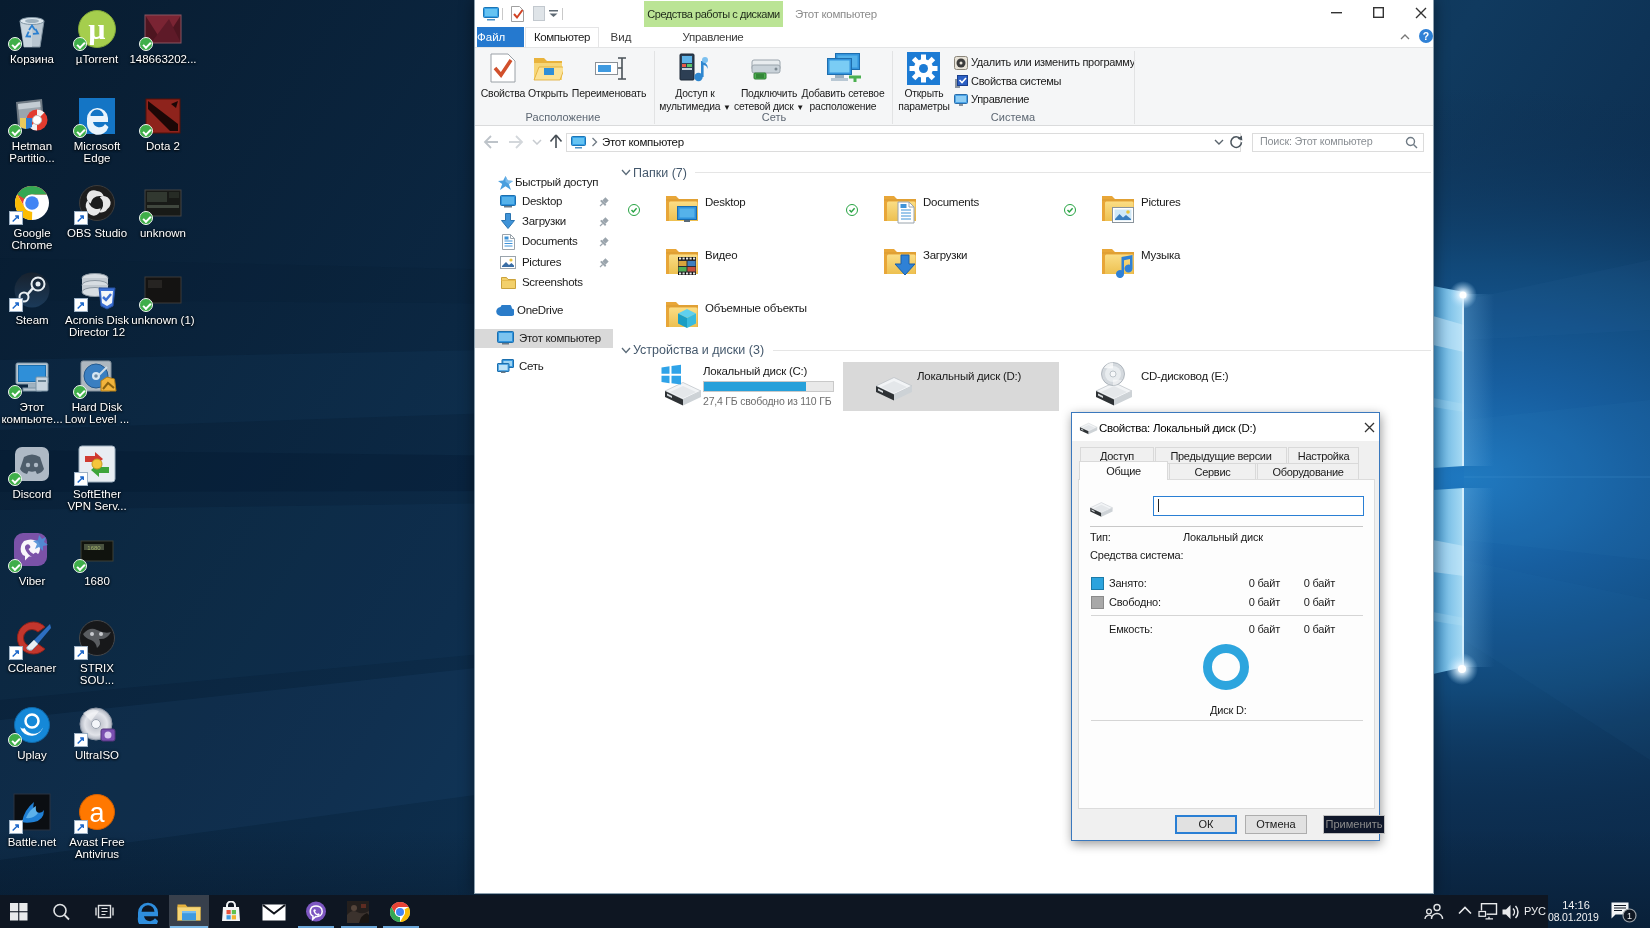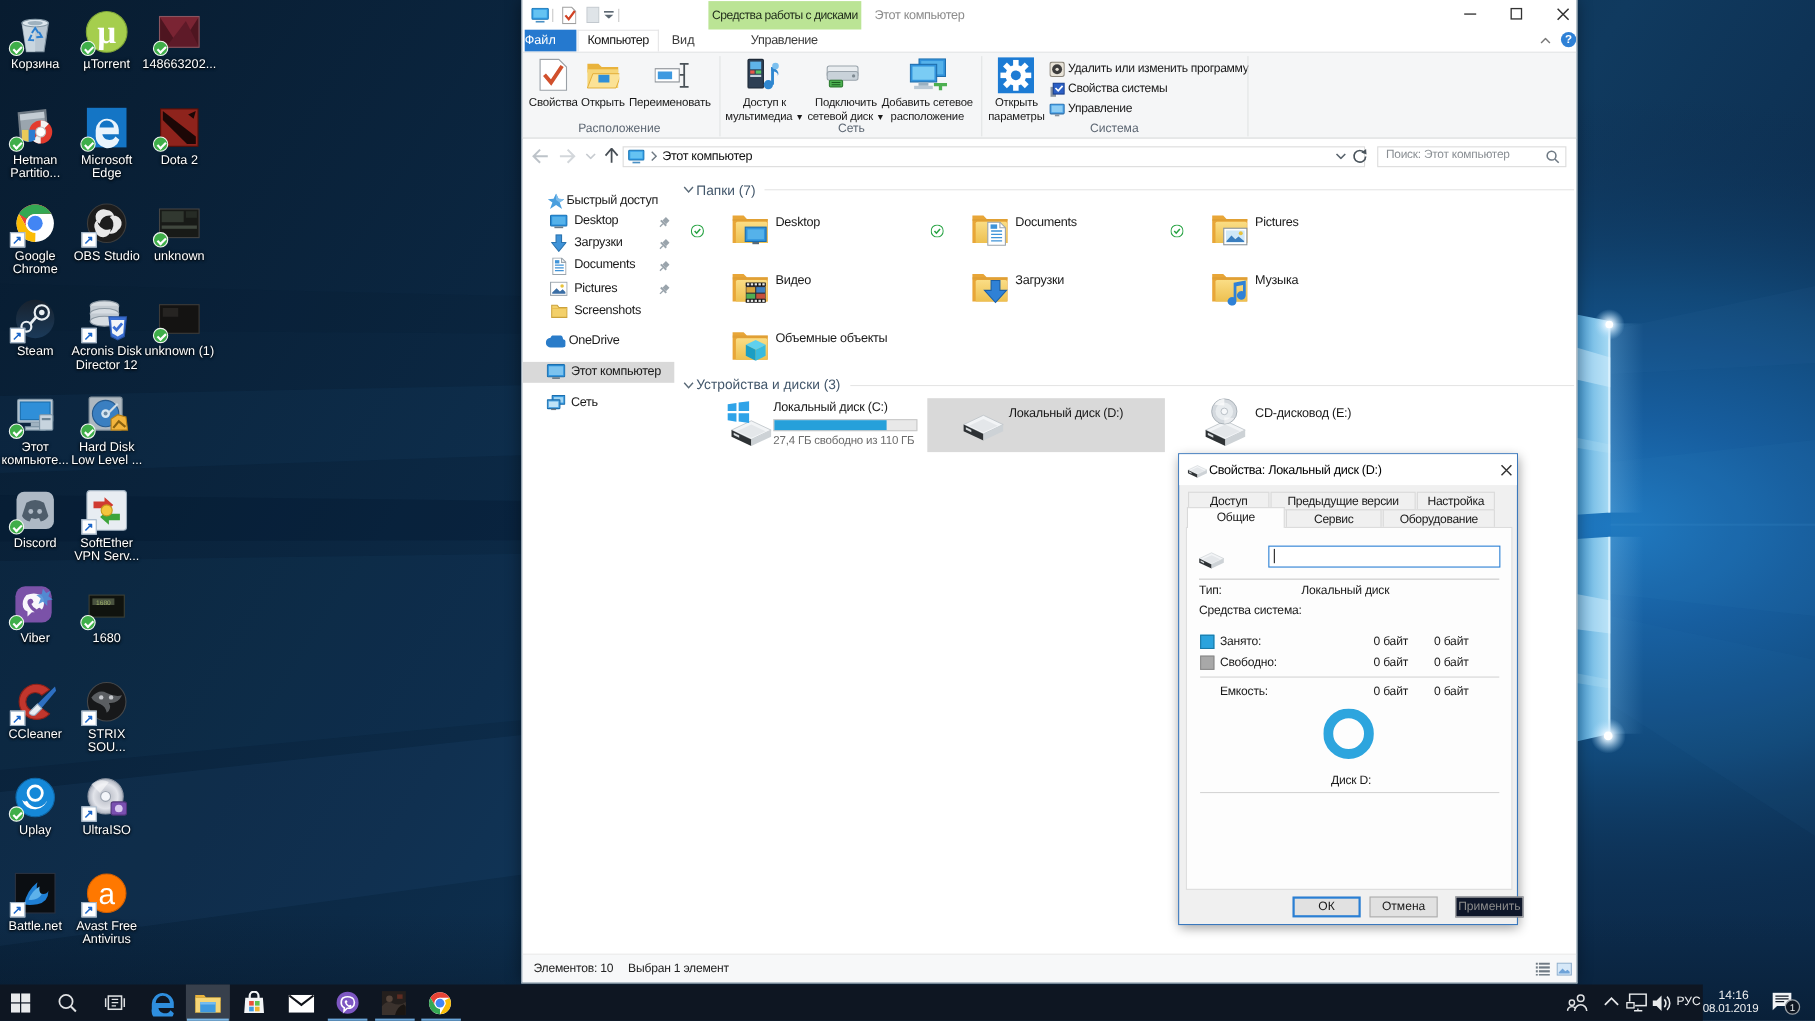--- a/index.html
+++ b/index.html
@@ -833,40 +833,20 @@
         <g>
           <circle cx="20" cy="12" r="11.5" fill="#d4d9de" stroke="#9aa2aa" stroke-width="0.7"></circle>
           <circle cx="20" cy="12" r="8" fill="#e8ecef"></circle>
           <circle cx="20" cy="12" r="3" fill="#f6f8fa" stroke="#a8b0b8" stroke-width="0.7"></circle>
           <path d="M11 6 a11.5 11.5 0 0 1 9 -5.4 l0 6z" fill="#fff" opacity="0.7"></path>
           <path d="M29 18 a11.5 11.5 0 0 1 -9 5.4 l0 -6z" fill="#fff" opacity="0.5"></path>
         </g>
       </svg>
     <div class="tlabel" style="left:666px;top:213px">CD-дисковод (E:)</div>
   </div>
-  <div id="statusbar">
-    <div class="abs" style="left:10px;top:7px;font-size:11px;letter-spacing:-0.2px;color:#222">Элементов: 10</div>
-    <div class="abs" style="left:96px;top:7px;font-size:11px;letter-spacing:-0.2px;color:#222">Выбран 1 элемент</div>
-    <svg class="abs" style="left:921px;top:7px" width="13" height="12">
-        <g fill="#6f7a84">
-          <rect x="0" y="0" width="2" height="2"></rect>
-          <rect x="3" y="0" width="10" height="2"></rect>
-          <rect x="0" y="3.5" width="2" height="2"></rect>
-          <rect x="3" y="3.5" width="10" height="2"></rect>
-          <rect x="0" y="7" width="2" height="2"></rect>
-          <rect x="3" y="7" width="10" height="2"></rect>
-          <rect x="0" y="10.5" width="2" height="1.5"></rect>
-          <rect x="3" y="10.5" width="10" height="1.5"></rect>
-        </g>
-      </svg>
-    <svg class="abs" style="left:940px;top:7px" width="14" height="12">
-        <rect x="0.5" y="0.5" width="13" height="11" fill="#d6e8f8" stroke="#88a8c8"></rect>
-        <path d="M2 9 l3.5 -3.5 l2.5 2.5 l2 -1.5 l2 2 v1.5 h-10z" fill="#6fa3d8"></path>
-      </svg>
-  </div>
 </div>
 <div id="dlg">
   <div class="dtitle"></div>
   <svg class="abs" style="left:7px;top:9px" width="19" height="13">
       <g transform="scale(0.48)">
         <use href="#drv"></use>
       </g>
     </svg>
     <div class="abs" style="left:27px;top:9px;font-size:11.5px;letter-spacing:-0.3px;color:#000">Свойства: Локальный диск (D:)</div>
   <svg class="abs" style="left:292px;top:9px" width="11" height="11">

